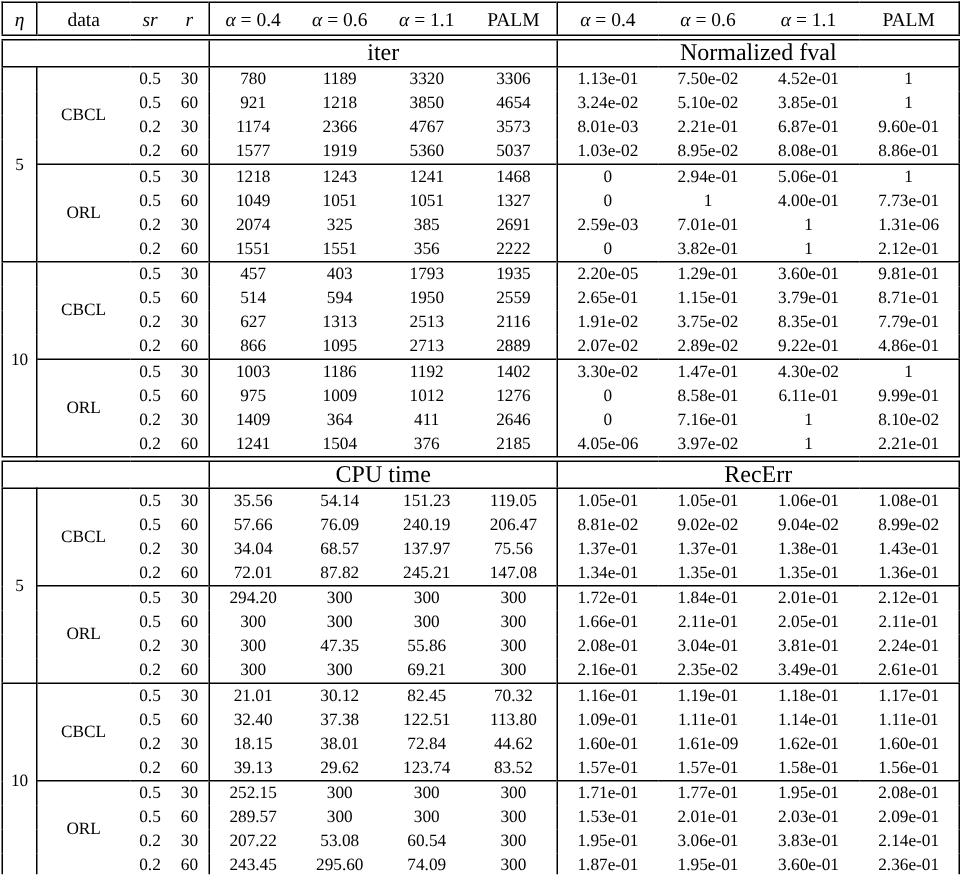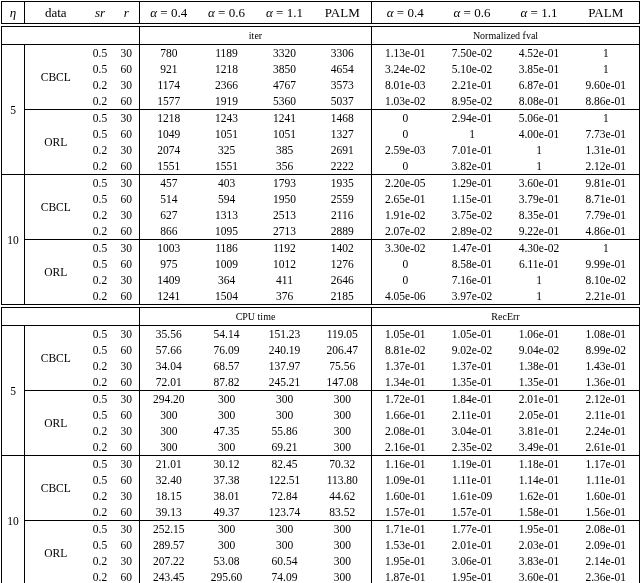--- a/index.html
+++ b/index.html
@@ -5,21 +5,21 @@
   html,body{margin:0;padding:0;background:#ffffff;}
   .page{width:640px;height:583px;background:#ffffff;overflow:hidden;box-sizing:border-box;padding:1px;}
   table{border-collapse:collapse;table-layout:fixed;width:638px;
         font-family:"Liberation Serif","DejaVu Serif",serif;color:#000;}
   td,th{padding:0;margin:0;text-align:center;vertical-align:middle;font-weight:normal;
         font-size:11.5px;height:16px;line-height:16px;white-space:nowrap;overflow:hidden;}
   table{border:1px solid #000;}
   .vl{border-left:1px solid #000;}
   .etacell{border-right:1px solid #000;}
   tr.colhead th{border-bottom:4px double #000;font-size:13px;height:21px;line-height:21px;}
-  tr.ghead td{border-bottom:1px solid #000;font-size:10px;height:17px;line-height:17px;}
+  tr.ghead td{border-bottom:1px solid #000;font-size:16px;height:17px;line-height:17px;}
   tr.ghead.sec2 td{border-top:4px double #000;margin-top:21px;}
   tr.cline td{border-top:1px solid #000;}
   tr.blockline td{border-top:1px solid #000;}
   .it{font-style:italic;}
   .bd{font-weight:normal;}
   i{font-style:italic;}
 </style>
 </head>
 <body>
 
@@ -137,21 +137,21 @@
         <tr class="">
           <td>0.2</td>
           <td>30</td>
           <td class="vl">2074</td>
           <td>325</td>
           <td>385</td>
           <td>2691</td>
           <td class="vl bd">2.59e-03</td>
           <td>7.01e-01</td>
           <td>1</td>
-          <td>1.31e-01</td>
+          <td>1.31e-06</td>
         </tr>
         <tr class="">
           <td>0.2</td>
           <td>60</td>
           <td class="vl">1551</td>
           <td>1551</td>
           <td>356</td>
           <td>2222</td>
           <td class="vl bd">0</td>
           <td>3.82e-01</td>
@@ -396,21 +396,21 @@
           <td>44.62</td>
           <td class="vl bd">1.60e-01</td>
           <td>1.61e-09</td>
           <td>1.62e-01</td>
           <td class=" bd">1.60e-01</td>
         </tr>
         <tr class="">
           <td>0.2</td>
           <td>60</td>
           <td class="vl bd">39.13</td>
-          <td>49.37</td>
+          <td>29.62</td>
           <td>123.74</td>
           <td>83.52</td>
           <td class="vl">1.57e-01</td>
           <td>1.57e-01</td>
           <td>1.58e-01</td>
           <td class=" bd">1.56e-01</td>
         </tr>
         <tr class="cline">
           <td rowspan="4">ORL</td>
           <td>0.5</td>

